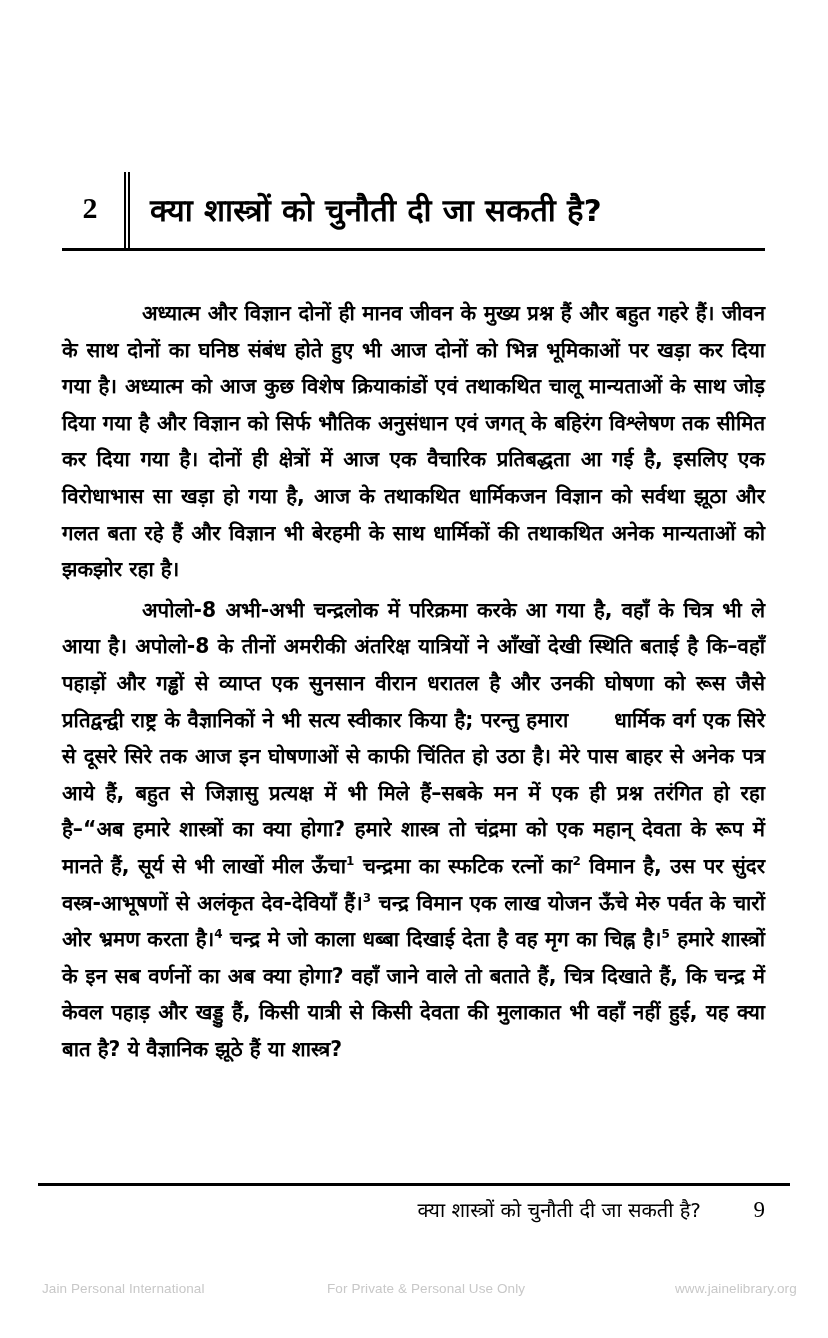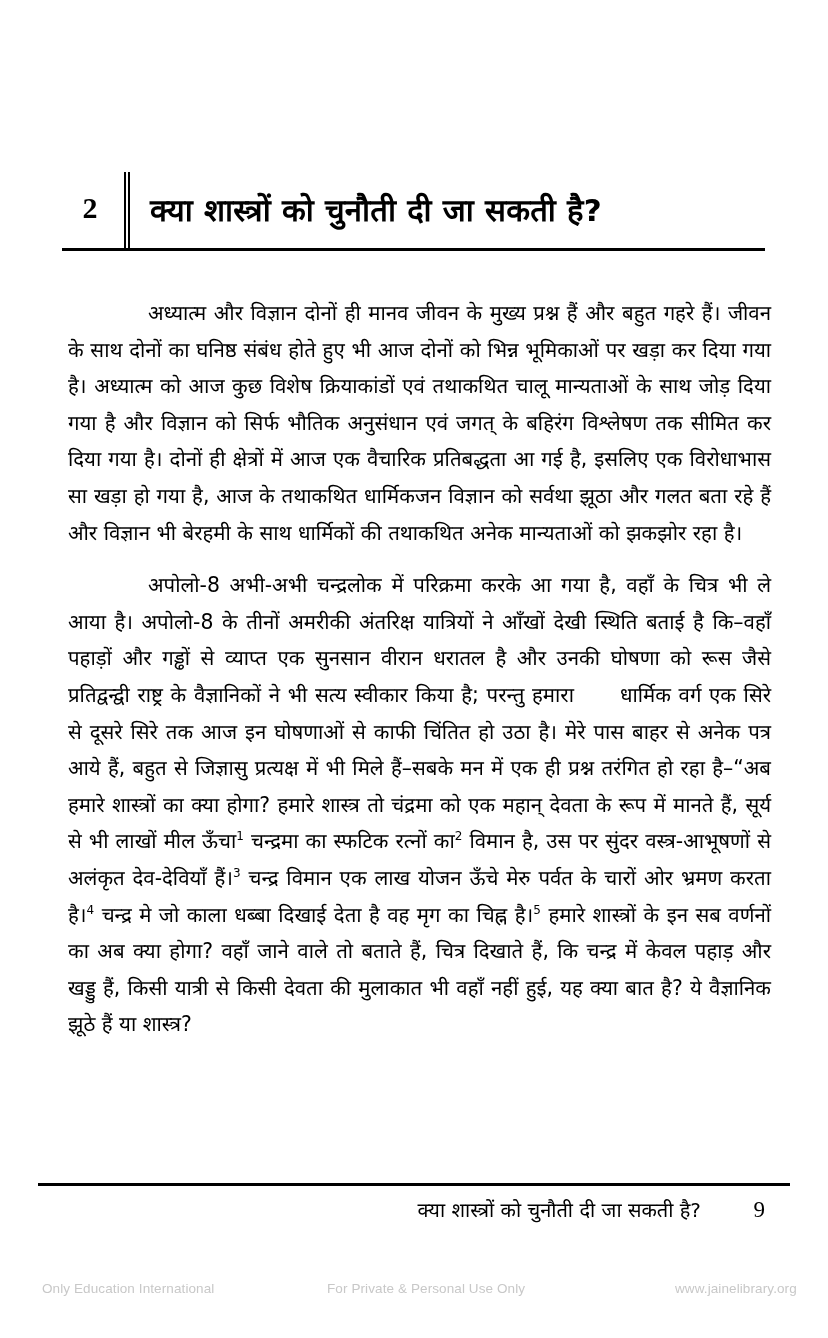--- a/index.html
+++ b/index.html
@@ -62,36 +62,37 @@
     left: 62px;
     top: 248px;
     width: 703px;
     height: 0;
     border-top: 3px solid #000;
   }
 
   
   .body-text {
     position: absolute;
-    left: 68px;
+    left: 62px;
     top: 295px;
     width: 703px;
     font-family: "DejaVu Sans", "Liberation Sans", sans-serif;
     font-size: 20.4px;
     line-height: 36.6px;
     text-align: justify;
     text-justify: inter-word;
     color: #000;
+    font-weight: bold;
   }
   .body-text p {
     margin: 0;
     text-indent: 80px;
   }
   .body-text p + p {
-    margin-top: 16px;
+    margin-top: 4px;
   }
   .fn {
     font-size: 12px;
     vertical-align: super;
     line-height: 0;
   }
   .wide-gap { display: inline-block; width: 46px; }
 
   
   .footer-rule {
@@ -166,18 +167,18 @@
 
   </div>
 
   <div class="footer-rule"></div>
   <div class="footer-line">
     <div class="footer-title">क्या शास्त्रों को चुनौती दी जा सकती है?</div>
     <div class="footer-page">9</div>
   </div>
 
   <div class="watermark">
-    <span class="wm-left">Only Education International</span>
+    <span class="wm-left">Jain Personal International</span>
     <span class="wm-mid">For Private &amp; Personal Use Only</span>
     <span class="wm-right">www.jainelibrary.org</span>
   </div>
 
 </div>
 
 </body></html>

